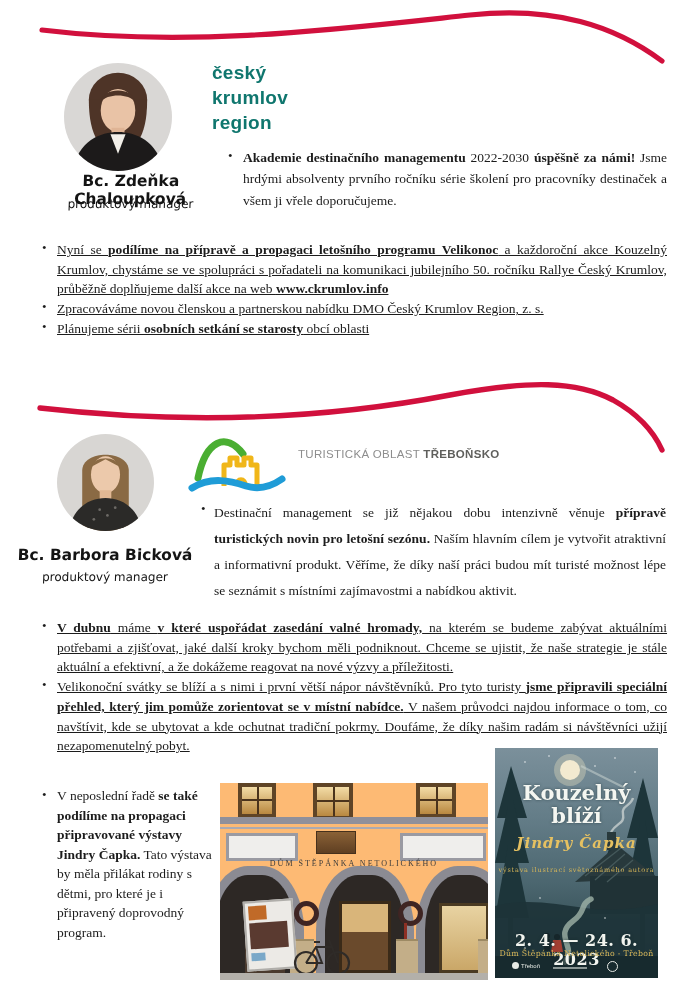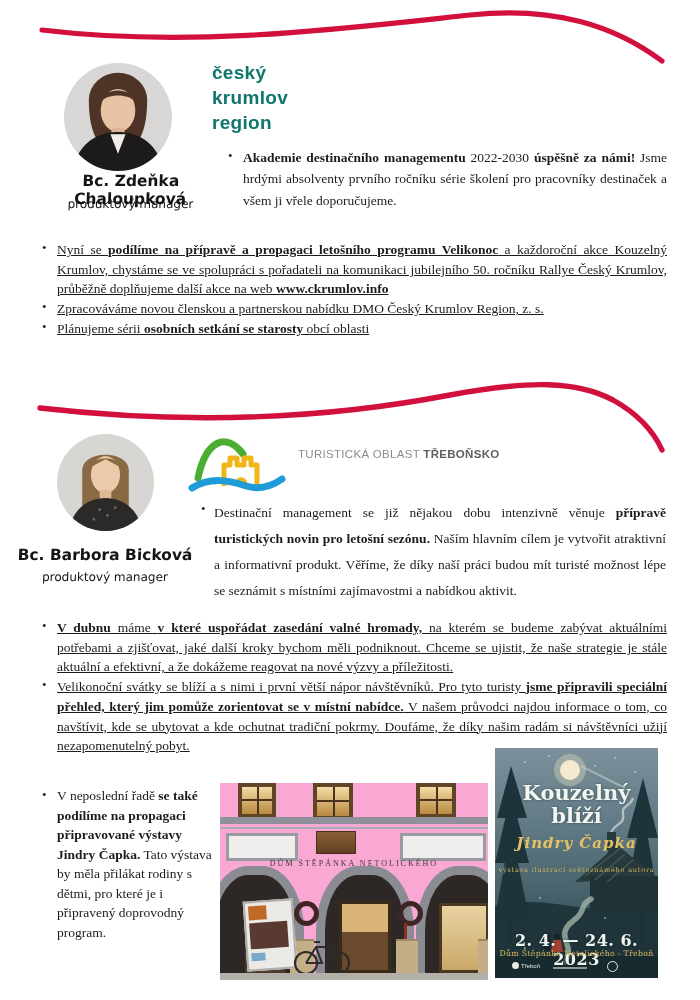--- a/index.html
+++ b/index.html
@@ -54,21 +54,21 @@
   .logo-treb-text{position:absolute;left:298px;top:448px;font-family:"Liberation Sans",sans-serif;
                   font-size:11.5px;color:#8d8d8d;letter-spacing:.3px;}
   .logo-treb-text b{color:#5f5f5c;font-weight:bold;}
 
   
   .bottom-note{left:57px;top:786px;width:158px;}
   .bottom-note .rich{text-align:left;line-height:19.5px;}
   .bn-dot{left:42px;top:787px;}
 
   
-  .building{left:220px;top:783px;width:268px;height:197px;background:#f9a8d4;overflow:hidden;}
+  .building{left:220px;top:783px;width:268px;height:197px;background:#fdba74;overflow:hidden;}
   .bwin{position:absolute;top:0;border:4px solid #5f4426;background:linear-gradient(#f3dca6,#b98840);}
   .bwin::before{content:"";position:absolute;left:50%;top:0;width:2px;height:100%;background:#4a331c;}
   .bwin::after{content:"";position:absolute;top:45%;left:0;width:100%;height:2px;background:#4a331c;}
   .cornice{position:absolute;left:0;top:34px;width:100%;height:7px;background:#90909a;}
   .cornice2{position:absolute;left:0;top:44px;width:100%;height:2px;background:#aaaab2;}
   .panel{position:absolute;top:50px;height:22px;border:3px solid #9a9aa2;background:#efeeec;}
   .plaque{position:absolute;left:96px;top:48px;width:38px;height:21px;
           background:linear-gradient(#8a6136,#5f3f22);border:1px solid #46301c;}
   .signband{position:absolute;left:0;top:76px;width:100%;text-align:center;
             font-family:"Liberation Serif",serif;font-size:8px;letter-spacing:2px;color:#3b3b3b;}

